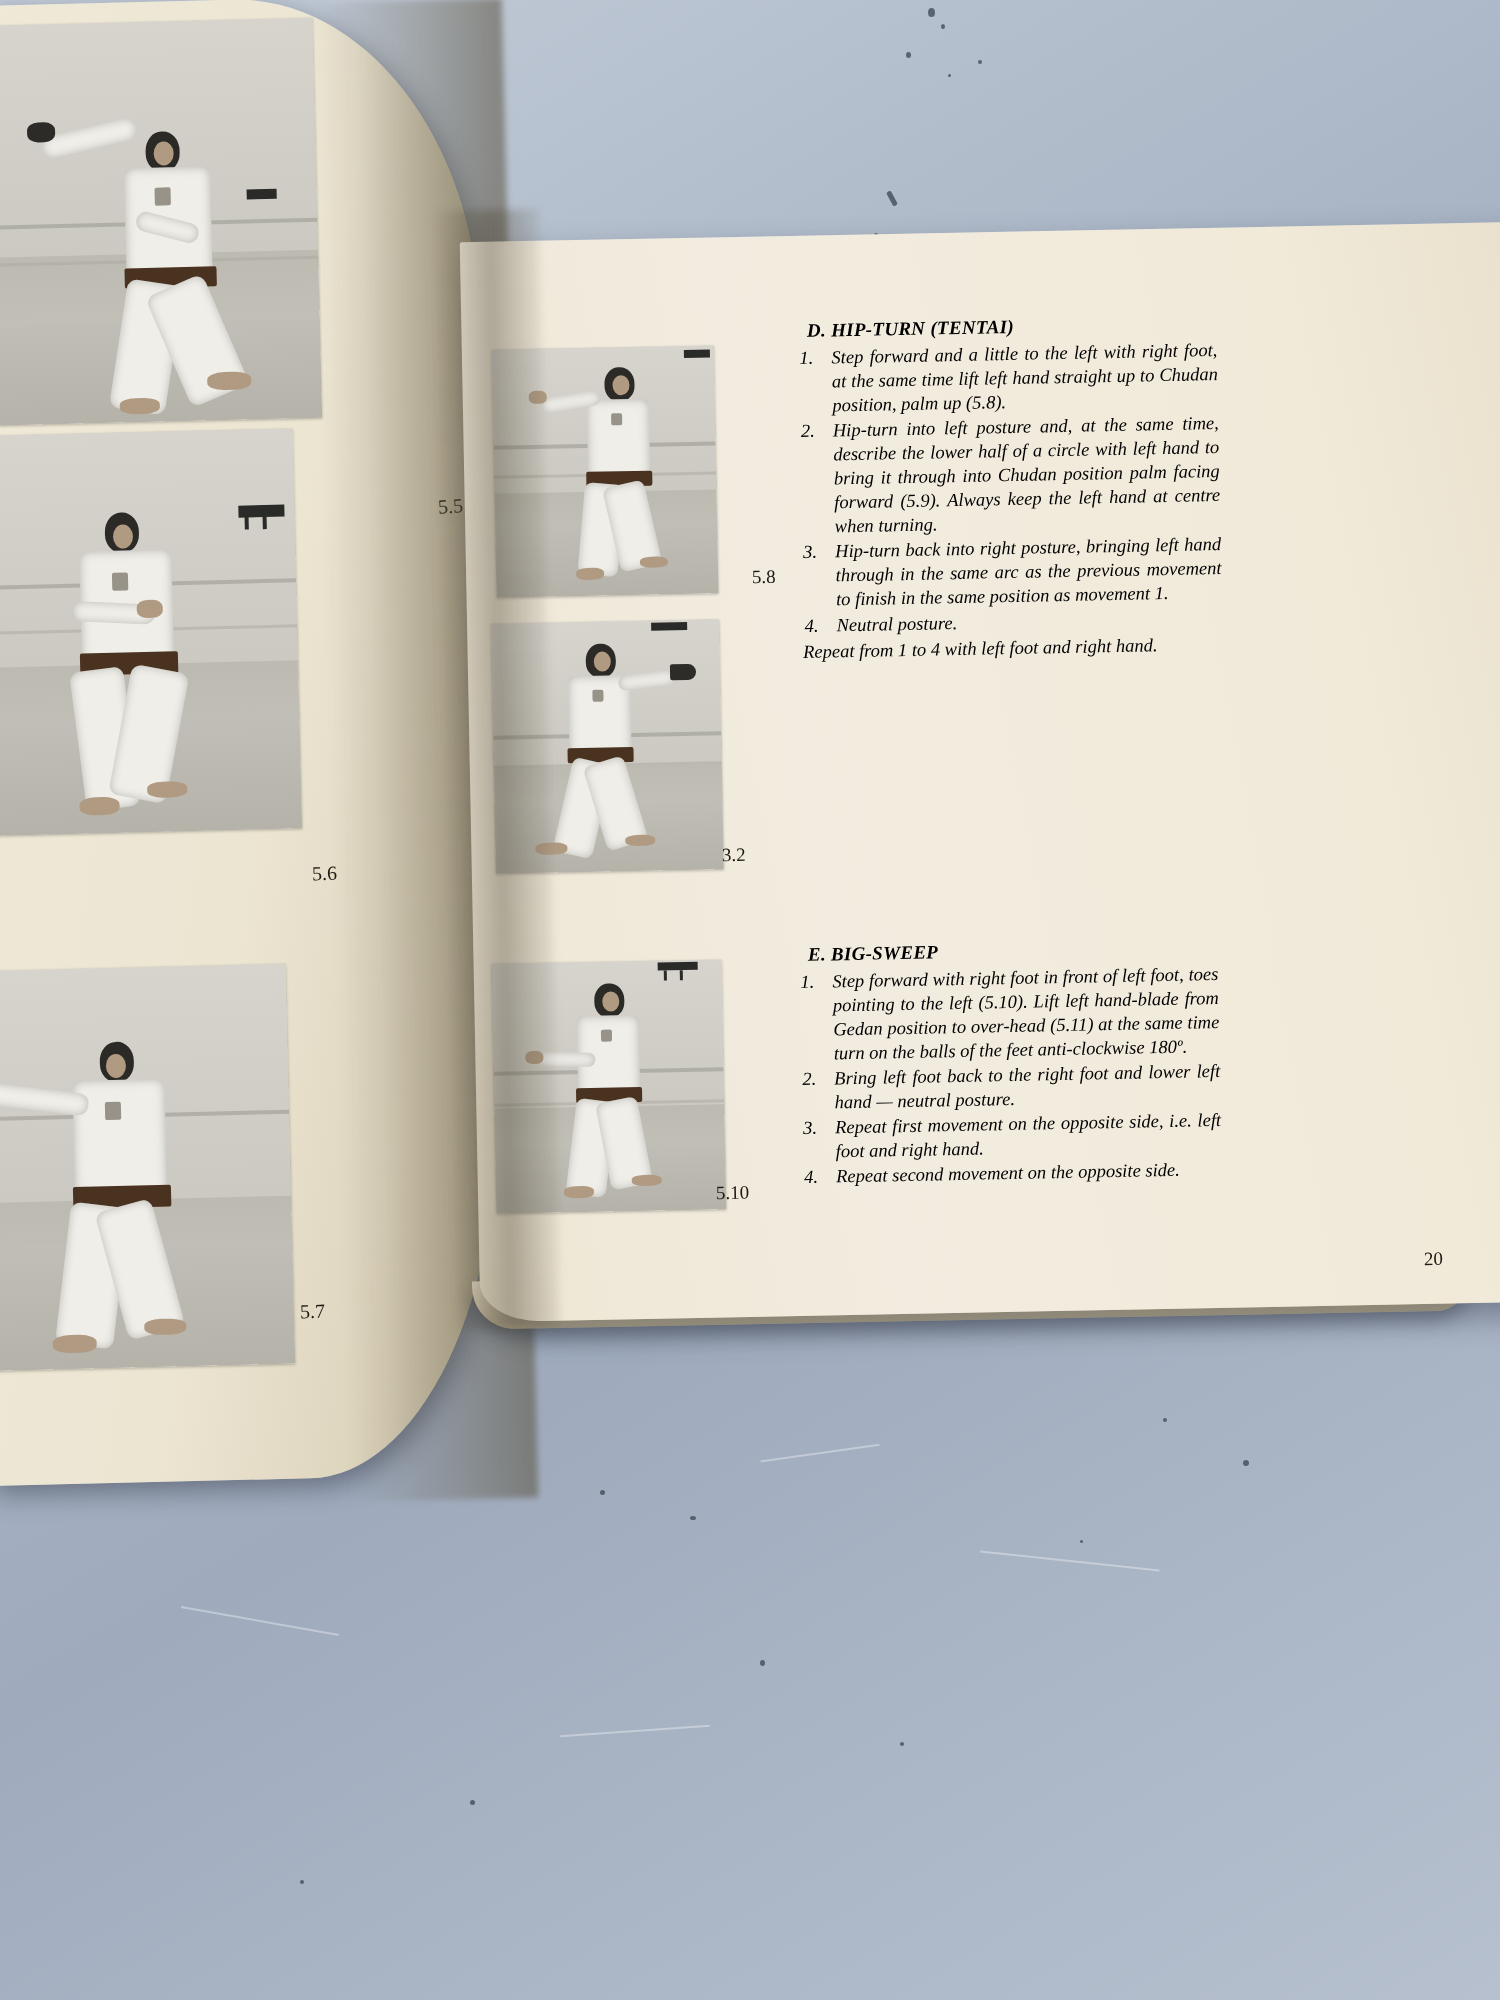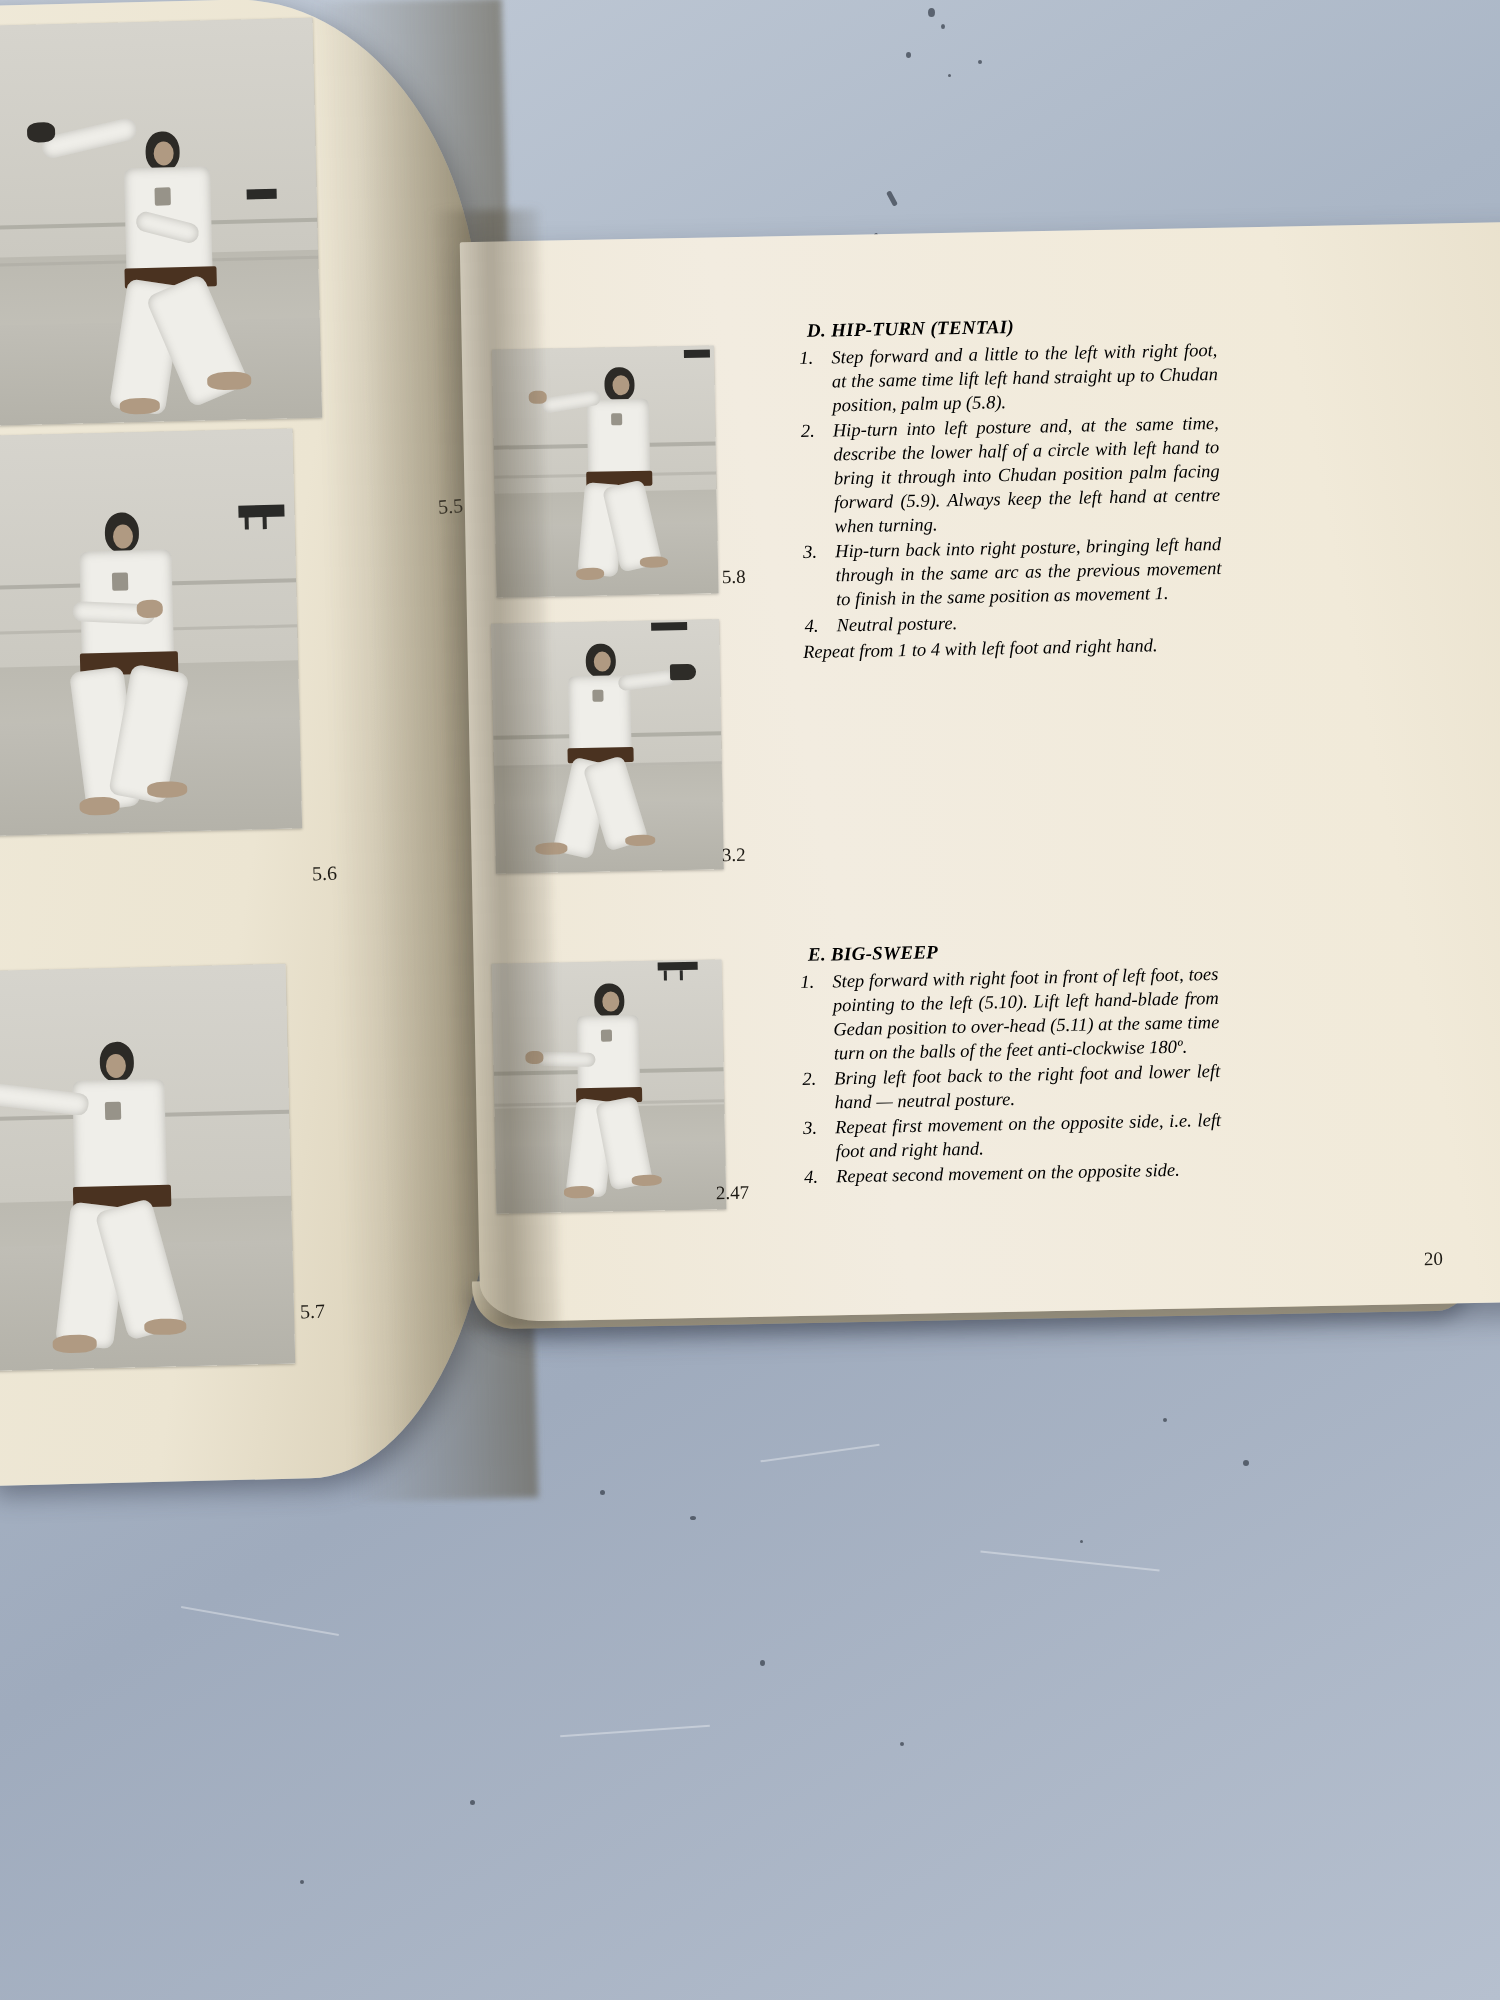--- a/index.html
+++ b/index.html
@@ -414,23 +414,23 @@
           <div class="arm" style="left:4px;top:70px;width:58px;height:14px;border-radius:8px;transform:rotate(2deg);"></div>
           <div class="hand" style="left:-8px;top:68px;width:18px;height:13px;"></div>
           <div class="leg" style="left:36px;top:118px;width:40px;height:96px;border-radius:8px;transform:rotate(8deg);"></div>
           <div class="leg" style="left:68px;top:118px;width:42px;height:88px;border-radius:8px;transform:rotate(-10deg);"></div>
           <div class="foot" style="left:28px;top:204px;width:30px;height:12px;"></div>
           <div class="foot" style="left:96px;top:194px;width:30px;height:11px;"></div>
         </div>
       </div>
     </div>
 
-    <div class="fig-num" style="left:722px;top:566px;transform:rotate(-1deg);">5.8</div>
+    <div class="fig-num" style="left:752px;top:566px;transform:rotate(-1deg);">5.8</div>
     <div class="fig-num" style="left:722px;top:844px;transform:rotate(-1deg);">3.2</div>
-    <div class="fig-num" style="left:716px;top:1182px;transform:rotate(-1deg);">2.47</div>
+    <div class="fig-num" style="left:716px;top:1182px;transform:rotate(-1deg);">5.10</div>
 
     <div class="col-right" style="top:316px;">
       <div class="sec-title">D. HIP-TURN (TENTAI)</div>
       <ol class="steps">
         <li><span class="num">1.</span><span>Step forward and a little to the left with right foot, at the same time lift left hand straight up to Chudan position, palm up (5.8).</span></li>
         <li><span class="num">2.</span><span>Hip-turn into left posture and, at the same time, describe the lower half of a circle with left hand to bring it through into Chudan position palm facing forward (5.9). Always keep the left hand at centre when turning.</span></li>
         <li><span class="num">3.</span><span>Hip-turn back into right posture, bringing left hand through in the same arc as the previous movement to finish in the same position as movement 1.</span></li>
         <li><span class="num">4.</span><span>Neutral posture.</span></li>
       </ol>
       <div class="repeat-line">Repeat from 1 to 4 with left foot and right hand.</div>

